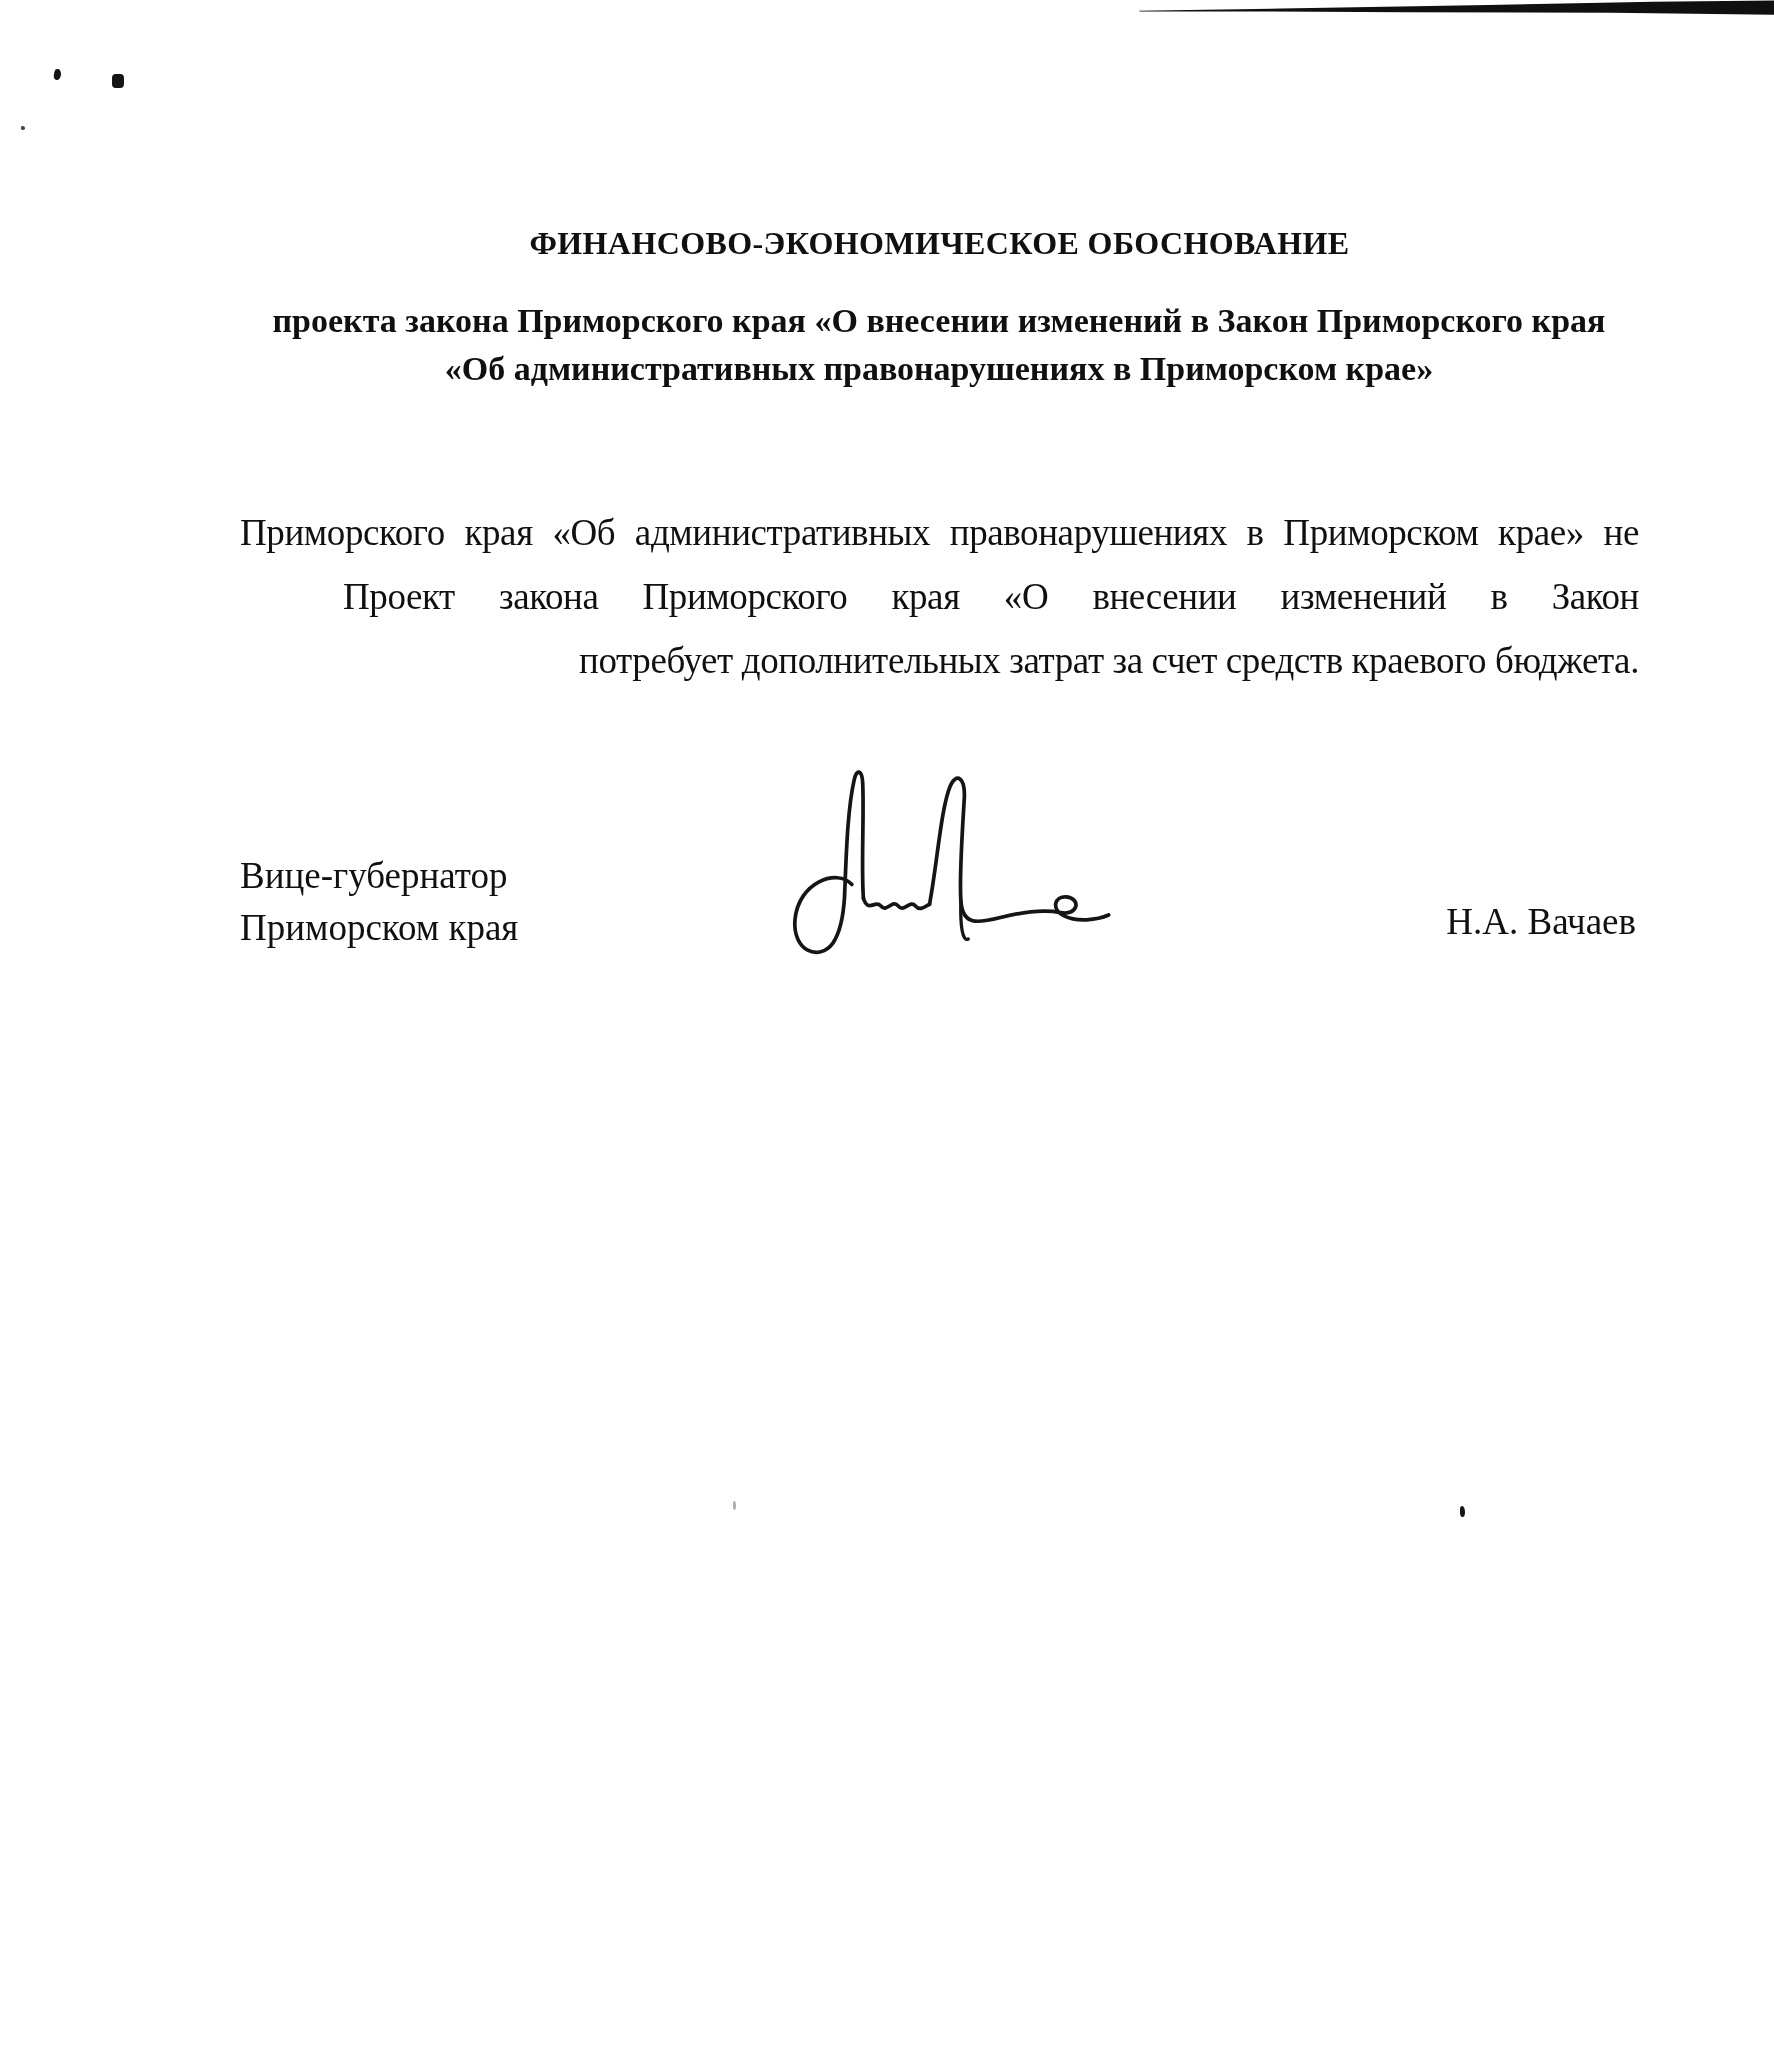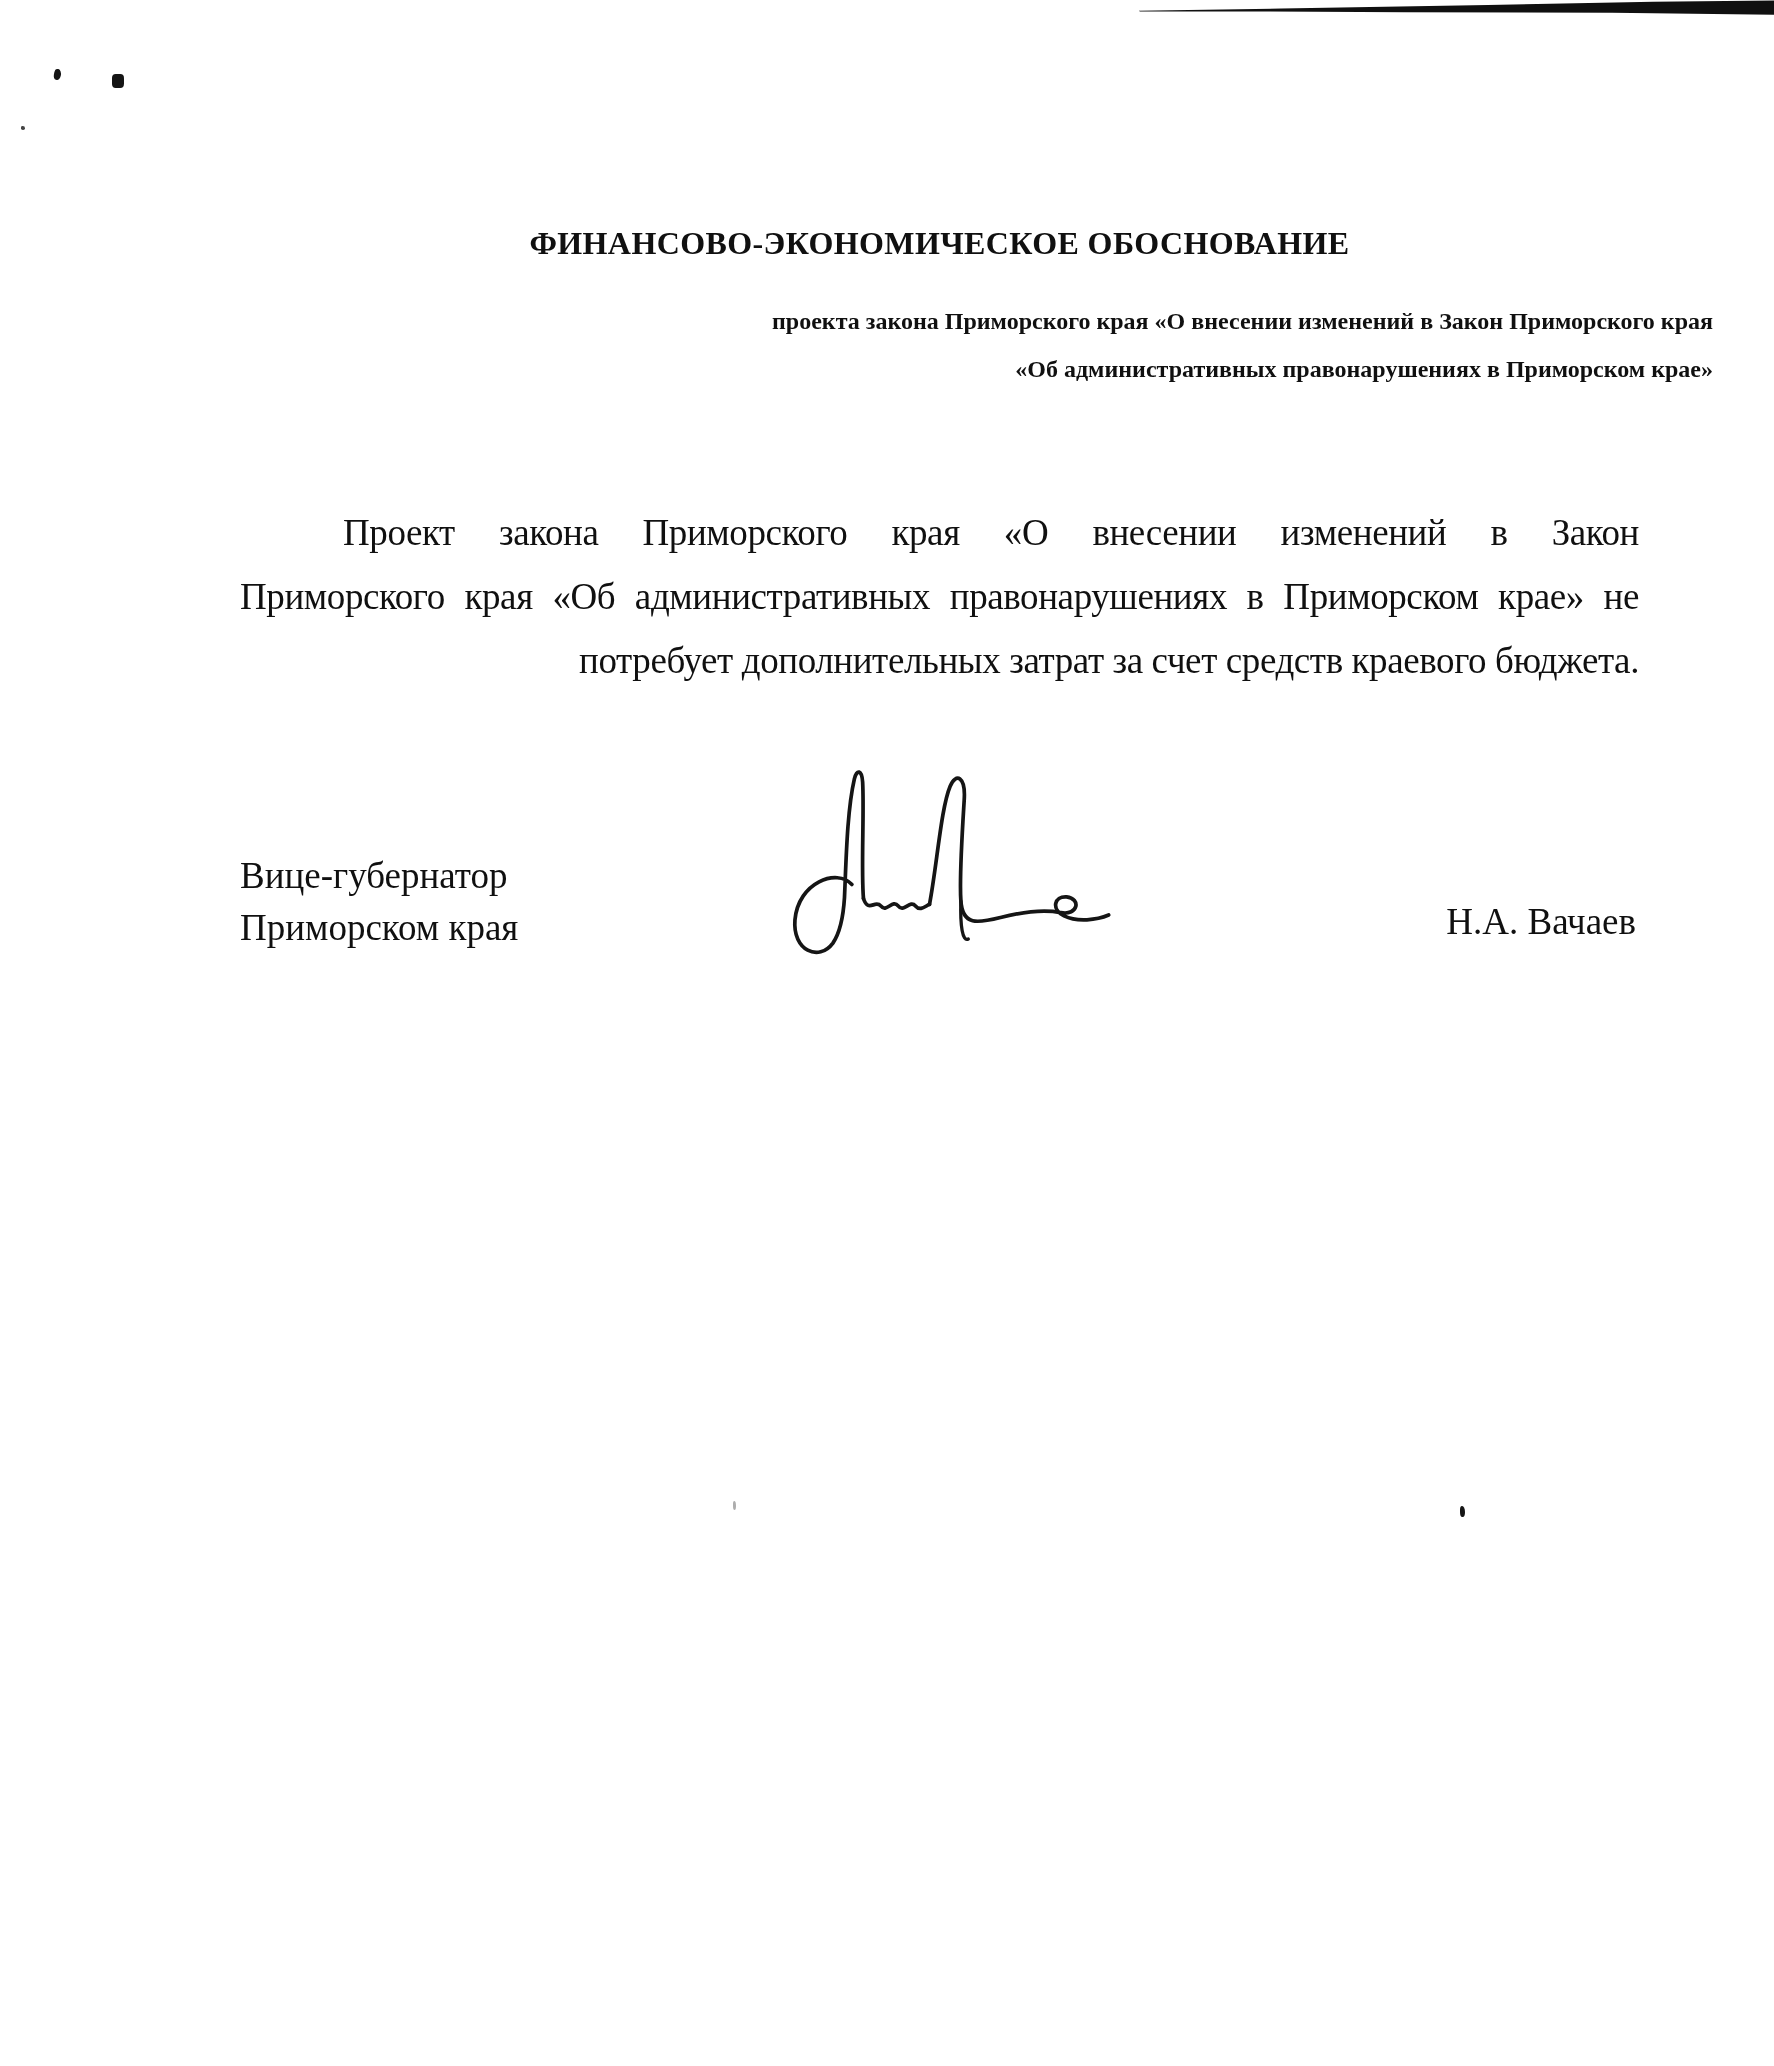--- a/index.html
+++ b/index.html
@@ -46,22 +46,22 @@
     font-size: 32px;
     font-weight: bold;
     letter-spacing: 0.4px;
     white-space: nowrap;
   }
   .subtitle {
     position: absolute;
     left: 165px;
     top: 297px;
     width: 1548px;
-    text-align: right;
-    font-size: 24px;
+    text-align: center;
+    font-size: 34px;
     font-weight: bold;
     line-height: 48px;
   }
 
   
   .paragraph {
     position: absolute;
     left: 240px;
     top: 501px;
     width: 1399px;
@@ -124,22 +124,22 @@
   <div class="speck s5"></div>
 
   <div class="title">ФИНАНСОВО-ЭКОНОМИЧЕСКОЕ ОБОСНОВАНИЕ</div>
 
   <div class="subtitle">
     <div>проекта закона Приморского края «О внесении изменений в Закон Приморского края</div>
     <div>«Об административных правонарушениях в Приморском крае»</div>
   </div>
 
   <div class="paragraph">
+    <div class="pline justified">Приморского края «Об административных правонарушениях в Приморском крае» не</div>
     <div class="pline justified indent">Проект закона Приморского края «О внесении изменений в Закон</div>
-    <div class="pline justified">Приморского края «Об административных правонарушениях в Приморском крае» не</div>
     <div class="pline">потребует дополнительных затрат за счет средств краевого бюджета.</div>
   </div>
 
   <div class="signer-position">
     <div>Вице-губернатор</div>
     <div>Приморском края</div>
   </div>
 
   <svg class="signature-svg" viewBox="0 0 860 500" fill="none" aria-hidden="true">
 

